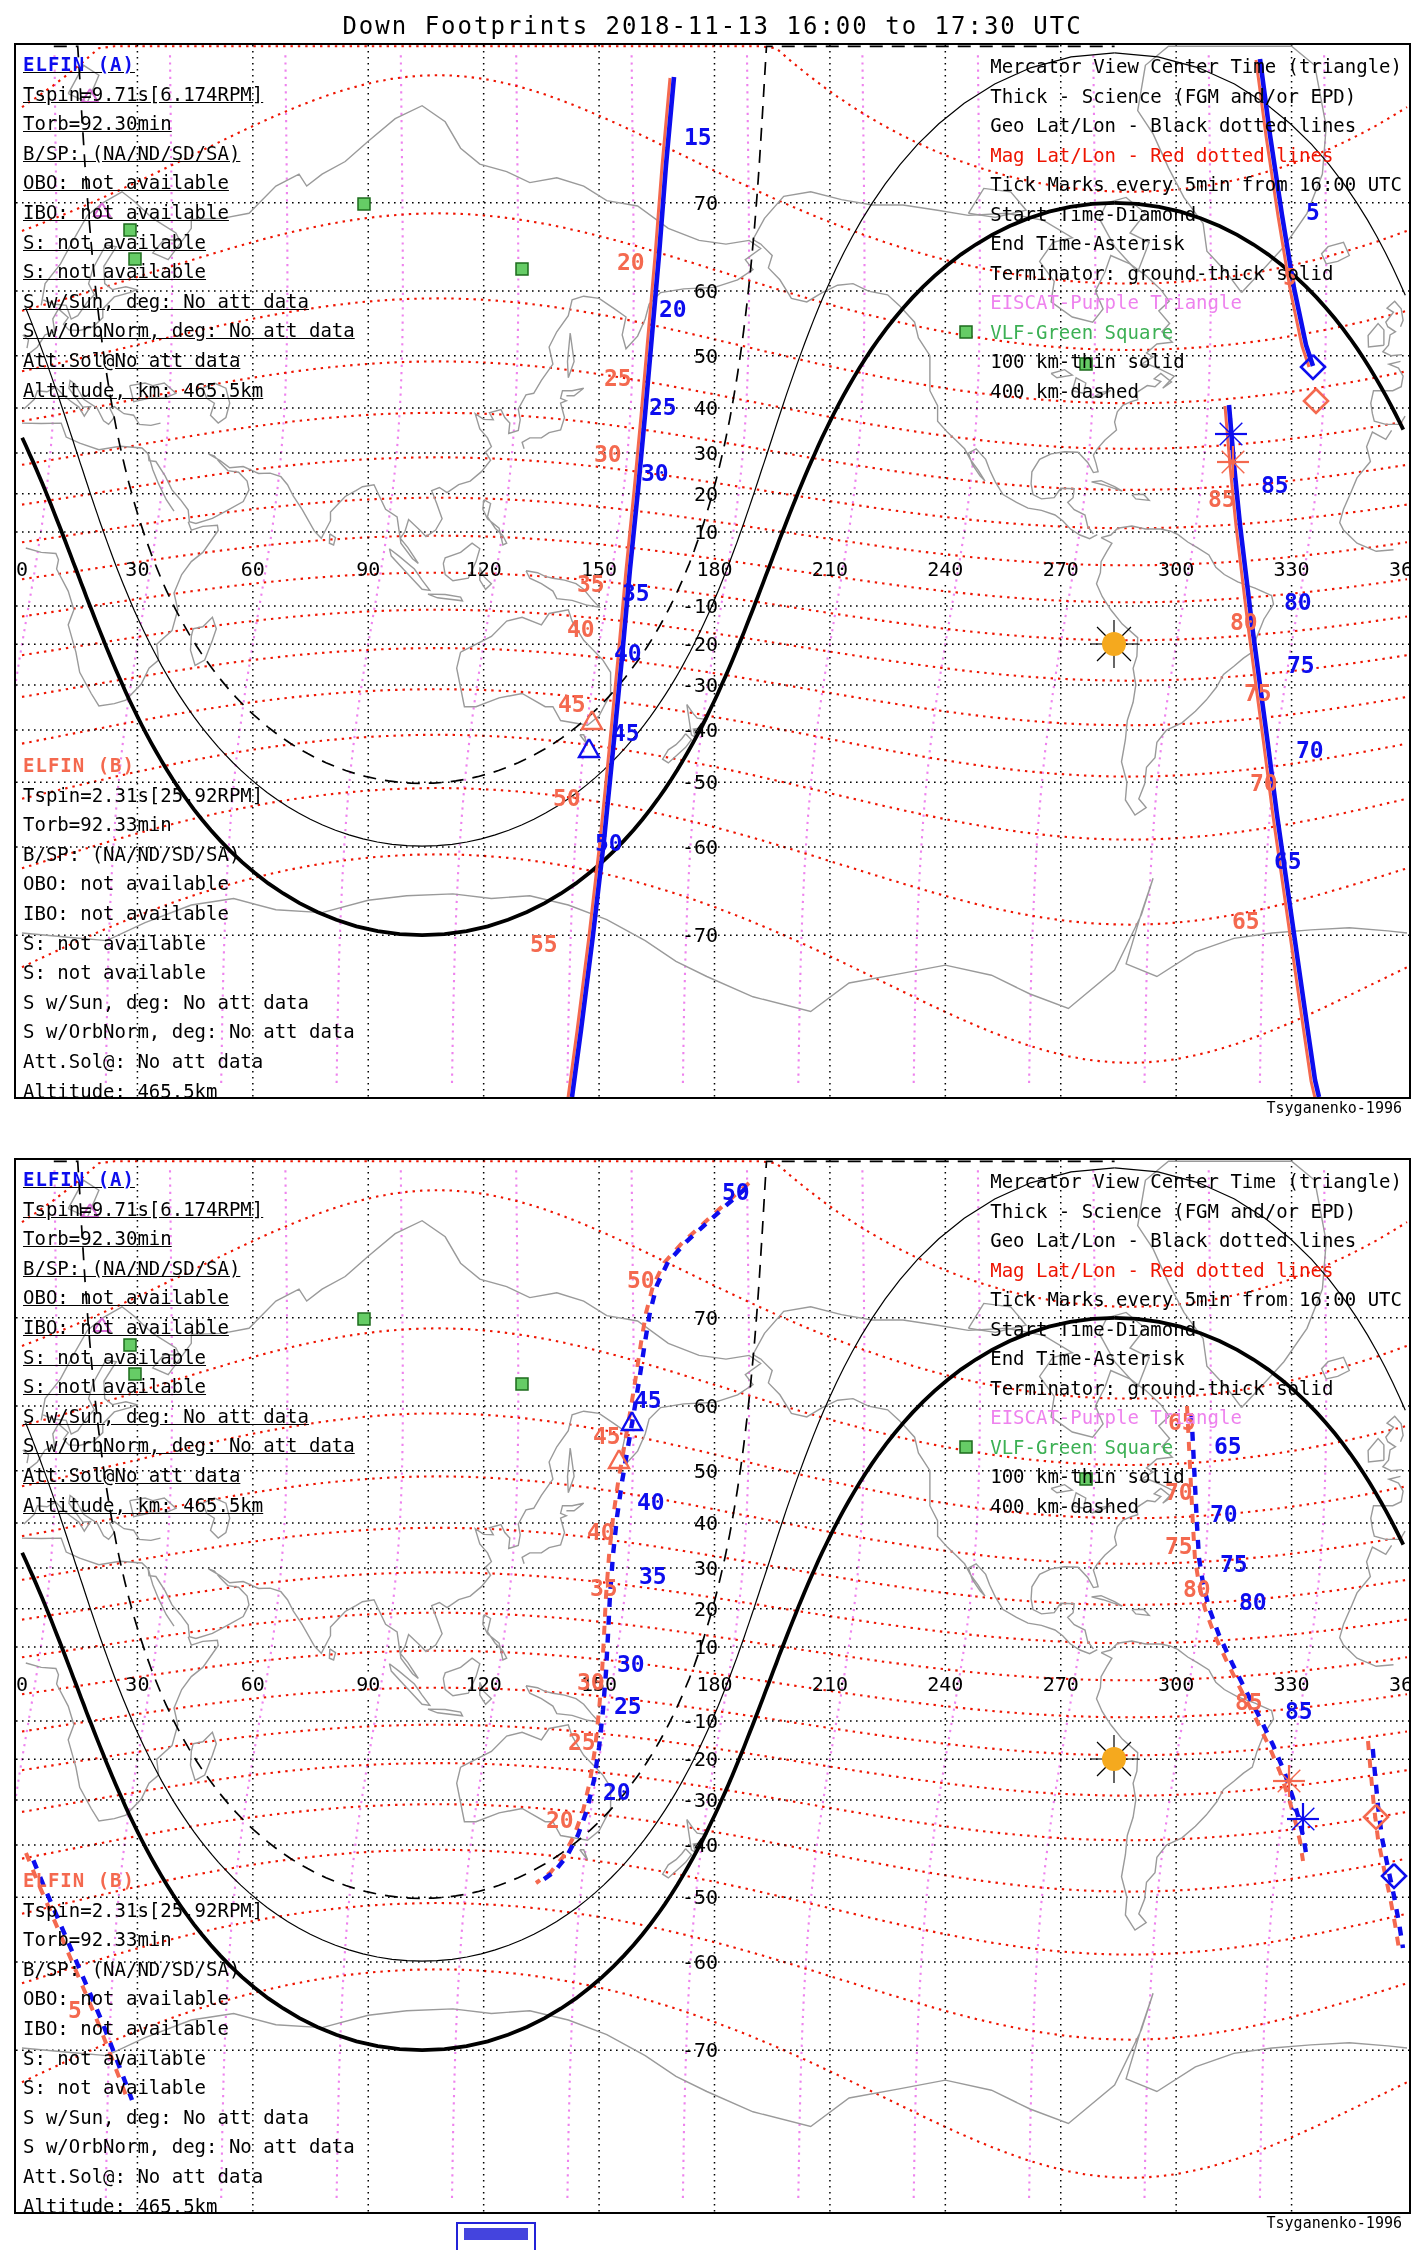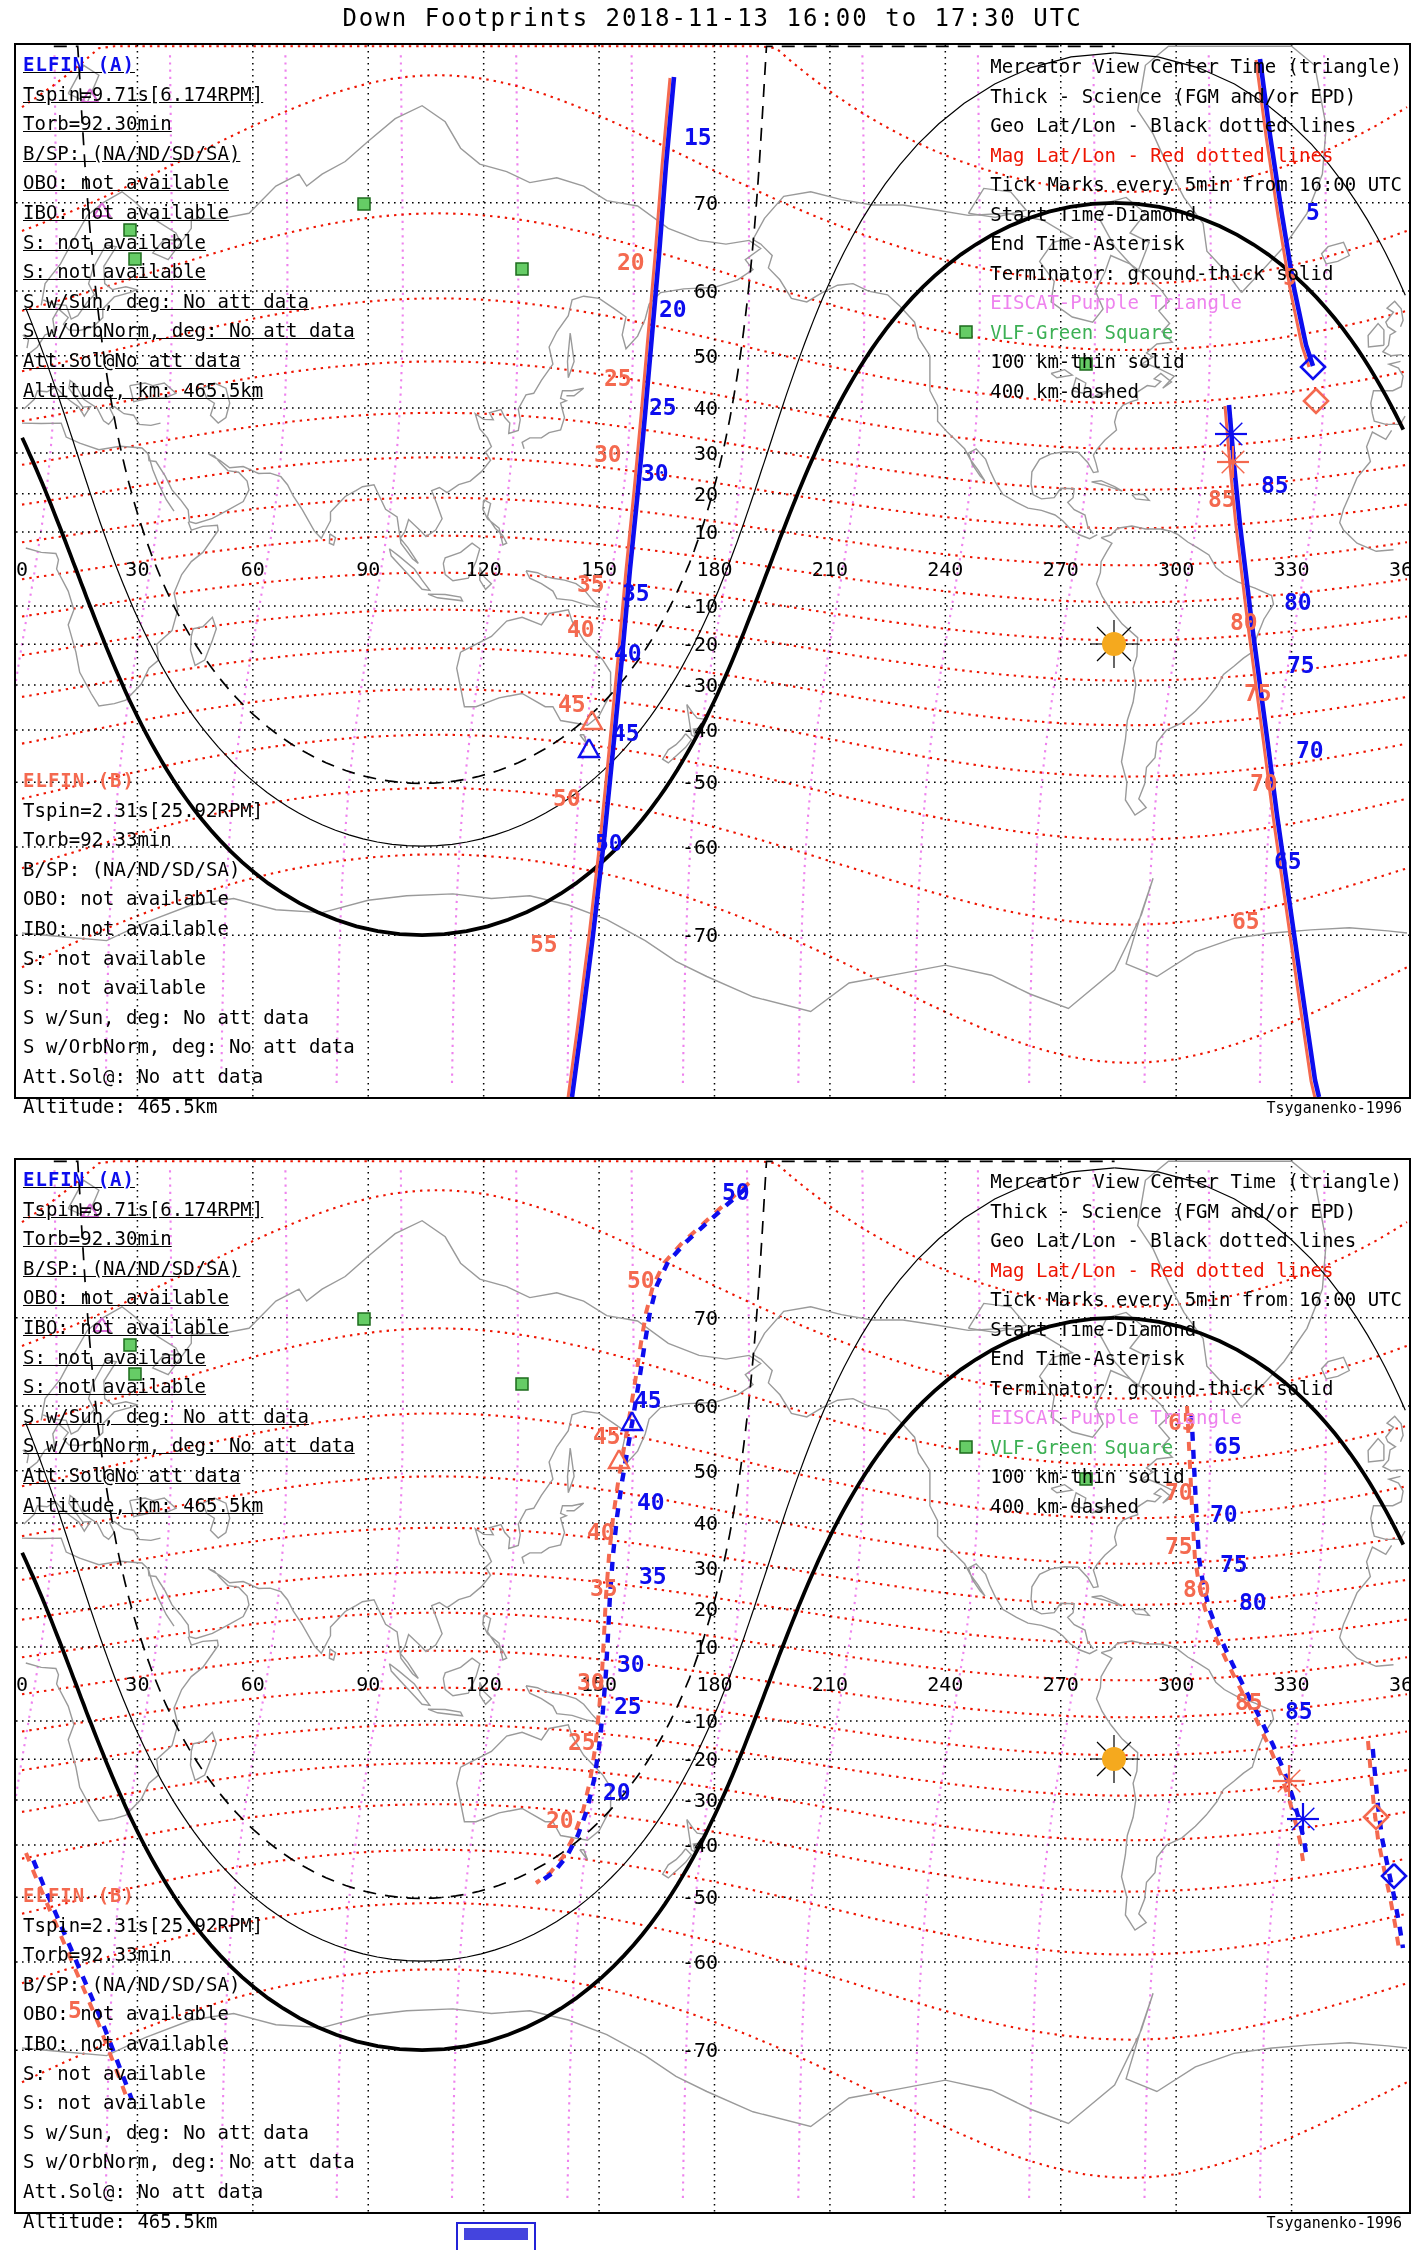--- a/index.html
+++ b/index.html
@@ -1,28 +1,28 @@
 <!DOCTYPE html>
 <html><head>
 <meta charset="utf-8">
 <style>
   html,body{margin:0;padding:0;background:#fff;}
   .page{position:relative;width:1425px;height:2250px;background:#fff;overflow:hidden;
         font-family:"DejaVu Sans Mono","Liberation Mono",monospace;}
   .plot-title{position:absolute;left:0;width:100%;text-align:center;font-size:24px;
         letter-spacing:2px;color:#000;white-space:pre;}
-  #title-0{top:4px}
+  #title-0{top:12px}
   #title-1{top:1119px}
   .panel{position:absolute;left:14px;width:1393px;height:1052px;border:2px solid #000;background:#fff;}
   #panel-0{top:43px}
   #panel-1{top:1158px}
   .panel svg{position:absolute;left:0;top:0;}
   .info{position:absolute;font-size:19px;line-height:29.6px;color:#000;white-space:pre;}
   .info-a{left:7px;top:5px;text-decoration:underline;}
-  .info-b{left:7px;top:706px;margin-top:15px;}
+  .info-b{left:7px;top:706px;}
   .info .hdr{font-weight:bold;letter-spacing:1px;}
   .legend{position:absolute;right:7px;top:7px;text-align:left;font-size:19px;line-height:29.55px;white-space:pre;}
   .footer{position:absolute;right:7px;top:986px;text-align:right;font-size:15px;line-height:31px;color:#000;white-space:pre;}
   .partial-box{position:absolute;left:456px;top:2222px;width:76px;height:26px;border:2px solid #2323d8;}
   .partial-box span{display:block;margin:4px 6px;height:12px;background:#2323d8;opacity:.85;}
 </style>
 </head>
 <body>
 
 <div class="page">

